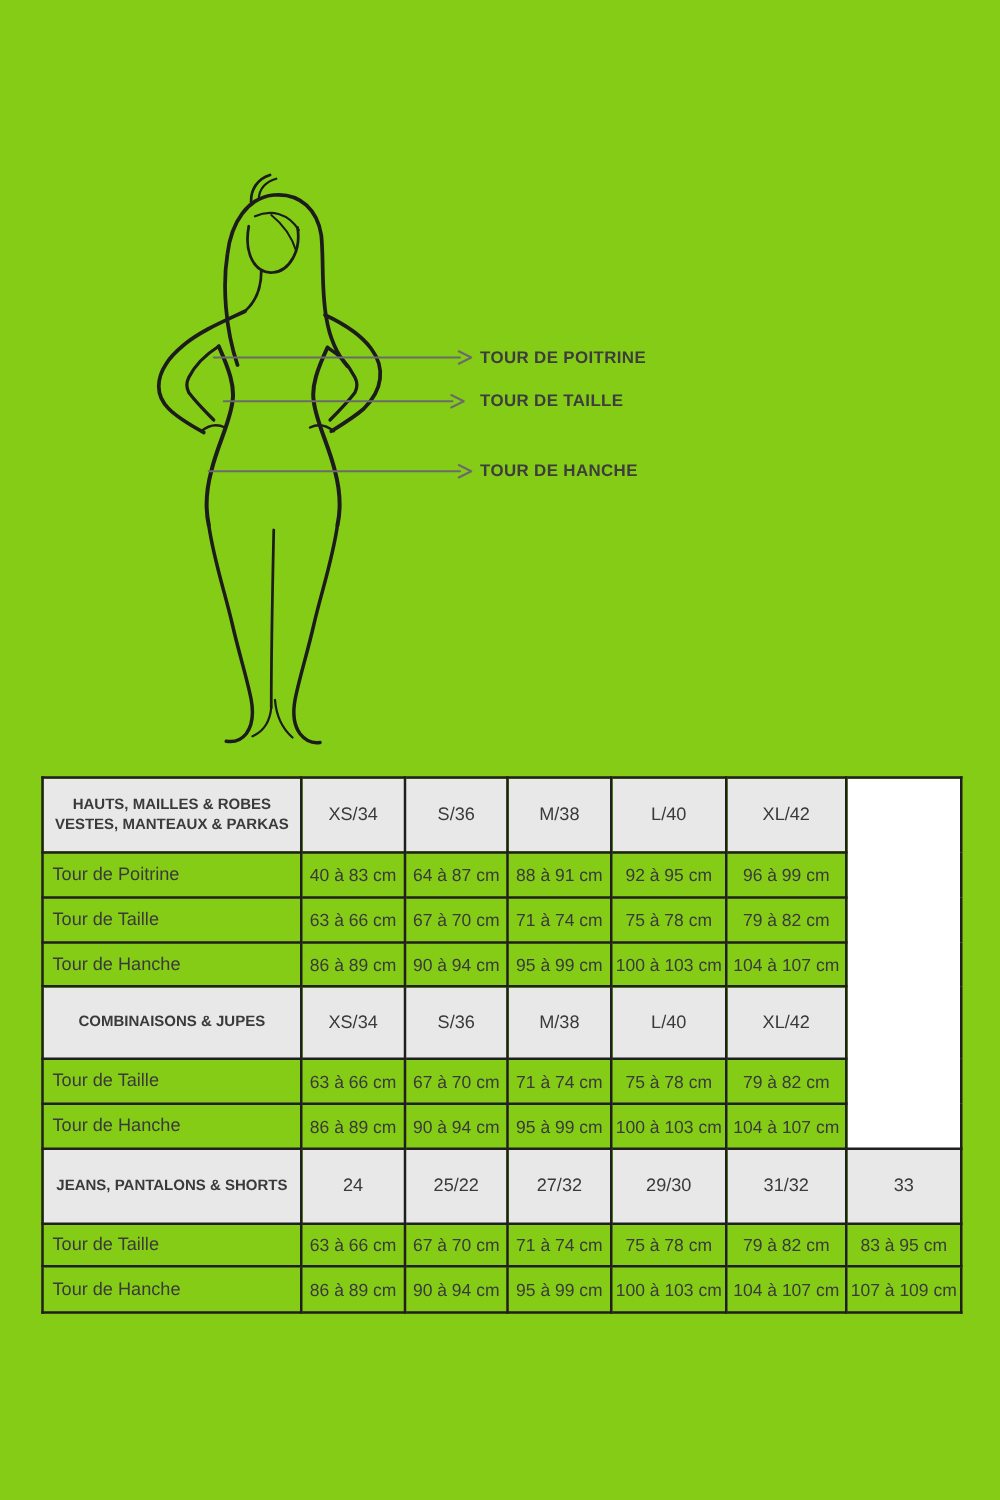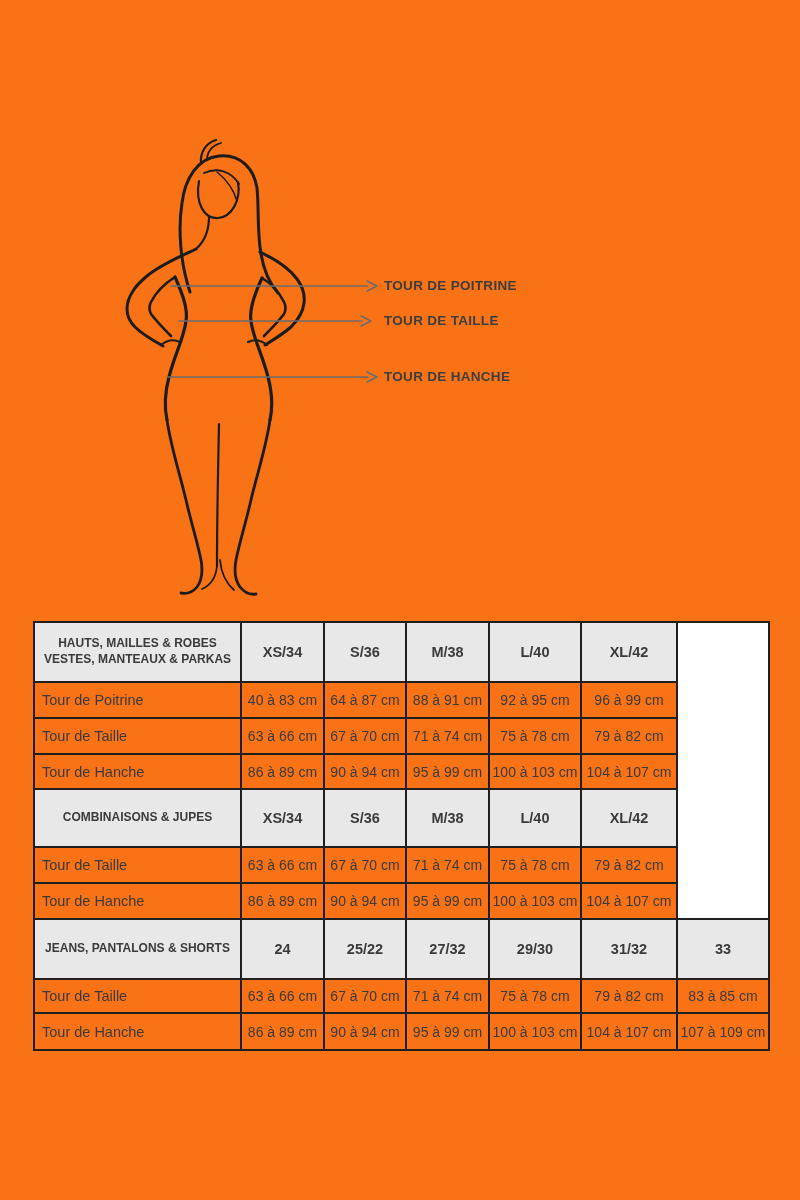--- a/index.html
+++ b/index.html
@@ -7,21 +7,21 @@
     --header-bg:#e8e8e8;
     --text:#3a3a3a;
     --arrow:#6b6b6b;
   }
   *{margin:0;padding:0;box-sizing:border-box;}
   html,body{background:#ffffff;}
   .page{
     position:relative;
     width:800px;
     height:1200px;
-    background:#f97316;
+    background:#84cc16;
     font-family:"Liberation Sans", sans-serif;
     color:var(--text);
     overflow:hidden;
   }
   .figure-area{
     position:absolute;
     left:0; top:0;
     width:800px; height:620px;
   }
   .figure-area svg{position:absolute;left:0;top:0;}
@@ -47,21 +47,21 @@
   .size-table td, .size-table th{
     border:2px solid var(--border);
     text-align:center;
     vertical-align:middle;
     padding:0;
     overflow:hidden;
     white-space:nowrap;
   }
   .size-table .hdr{
     background:var(--header-bg);
-    font-weight:700;
+    font-weight:400;
     font-size:14.5px;
   }
   .size-table .hdr-title{
     background:var(--header-bg);
     font-weight:600;
     font-size:12px;
     line-height:1.3;
   }
   .size-table .rowlabel{
     text-align:left;
@@ -225,21 +225,21 @@
       <td class="hdr">33</td>
     </tr>
 
     <tr class="rh-d6">
       <td class="rowlabel">Tour de Taille</td>
       <td>63 à 66 cm</td>
       <td>67 à 70 cm</td>
       <td>71 à 74 cm</td>
       <td>75 à 78 cm</td>
       <td>79 à 82 cm</td>
-      <td>83 à 85 cm</td>
+      <td>83 à 95 cm</td>
     </tr>
     <tr class="rh-d7">
       <td class="rowlabel">Tour de Hanche</td>
       <td>86 à 89 cm</td>
       <td>90 à 94 cm</td>
       <td>95 à 99 cm</td>
       <td>100 à 103 cm</td>
       <td>104 à 107 cm</td>
       <td>107 à 109 cm</td>
     </tr>

